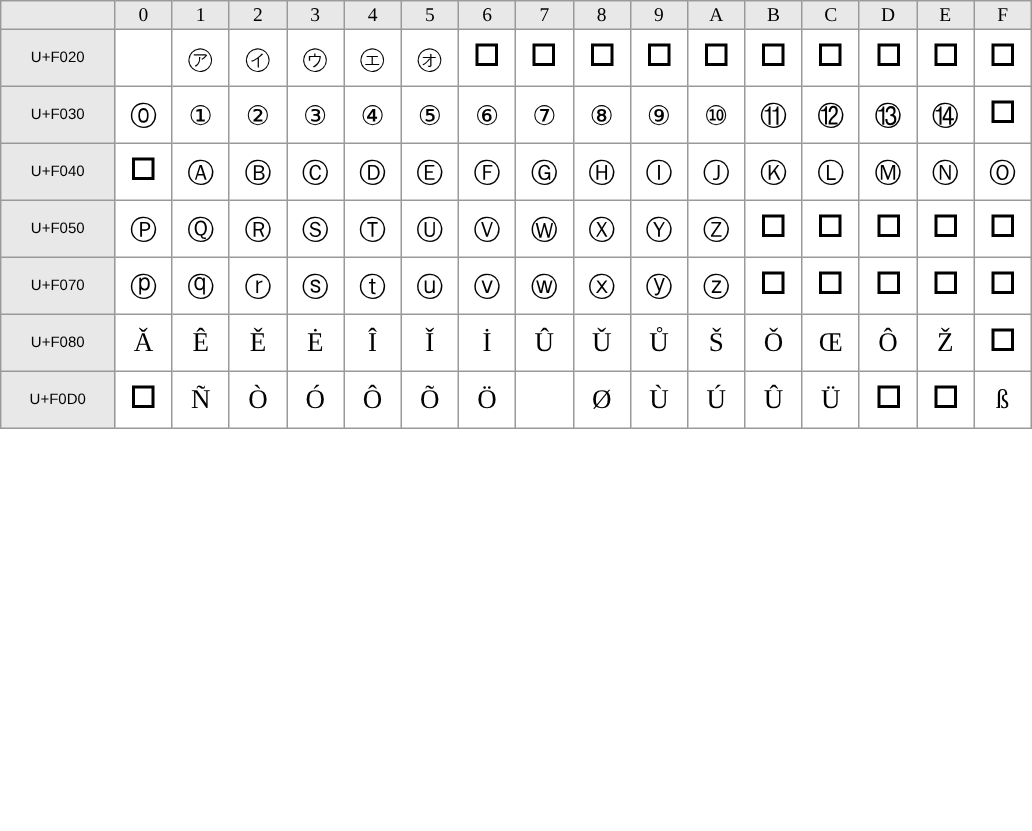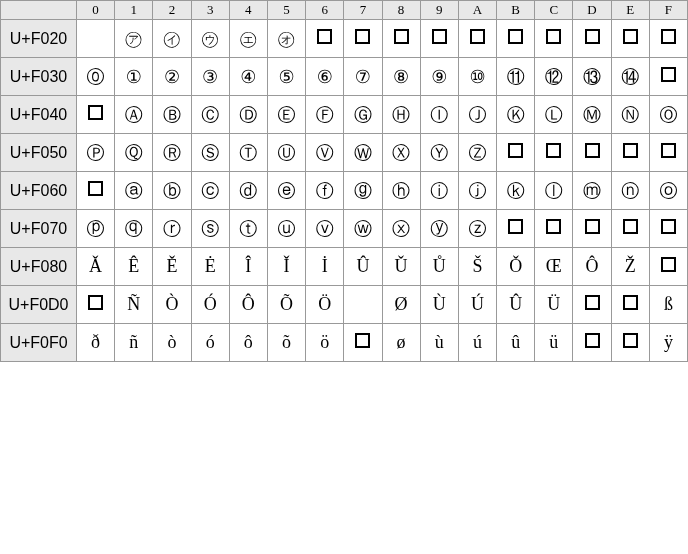--- a/index.html
+++ b/index.html
@@ -24,21 +24,21 @@
   thead th {
     background: #e8e8e8;
     font-weight: normal;
     font-size: 13px;
     font-family: Georgia, serif;
     height: 18px;
   }
   tbody th {
     background: #e8e8e8;
     font-weight: normal;
-    font-size: 16px;
+    font-size: 10px;
     font-family: "Helvetica Neue", Arial, sans-serif;
     width: 76px;
   }
   td {
     font-size: 18px;
     font-family: "Times New Roman", serif;
     width: 38px;
   }
   .tofu {
     display: inline-block;
@@ -166,39 +166,20 @@
         <td>Ⓧ</td>
         <td>Ⓨ</td>
         <td>Ⓩ</td>
         <td><span class="tofu"></span></td>
         <td><span class="tofu"></span></td>
         <td><span class="tofu"></span></td>
         <td><span class="tofu"></span></td>
         <td><span class="tofu"></span></td>
       </tr>
       <tr>
-        <th>U+F060</th>
-        <td><span class="tofu"></span></td>
-        <td>ⓐ</td>
-        <td>ⓑ</td>
-        <td>ⓒ</td>
-        <td>ⓓ</td>
-        <td>ⓔ</td>
-        <td>ⓕ</td>
-        <td>ⓖ</td>
-        <td>ⓗ</td>
-        <td>ⓘ</td>
-        <td>ⓙ</td>
-        <td>ⓚ</td>
-        <td>ⓛ</td>
-        <td>ⓜ</td>
-        <td>ⓝ</td>
-        <td>ⓞ</td>
-      </tr>
-      <tr>
         <th>U+F070</th>
         <td>ⓟ</td>
         <td>ⓠ</td>
         <td>ⓡ</td>
         <td>ⓢ</td>
         <td>ⓣ</td>
         <td>ⓤ</td>
         <td>ⓥ</td>
         <td>ⓦ</td>
         <td>ⓧ</td>
@@ -241,33 +222,14 @@
         <td></td>
         <td>Ø</td>
         <td>Ù</td>
         <td>Ú</td>
         <td>Û</td>
         <td>Ü</td>
         <td><span class="tofu"></span></td>
         <td><span class="tofu"></span></td>
         <td>ß</td>
       </tr>
-      <tr>
-        <th>U+F0F0</th>
-        <td>ð</td>
-        <td>ñ</td>
-        <td>ò</td>
-        <td>ó</td>
-        <td>ô</td>
-        <td>õ</td>
-        <td>ö</td>
-        <td><span class="tofu"></span></td>
-        <td>ø</td>
-        <td>ù</td>
-        <td>ú</td>
-        <td>û</td>
-        <td>ü</td>
-        <td><span class="tofu"></span></td>
-        <td><span class="tofu"></span></td>
-        <td>ÿ</td>
-      </tr>
     </tbody>
 </table>
 
 </body></html>

